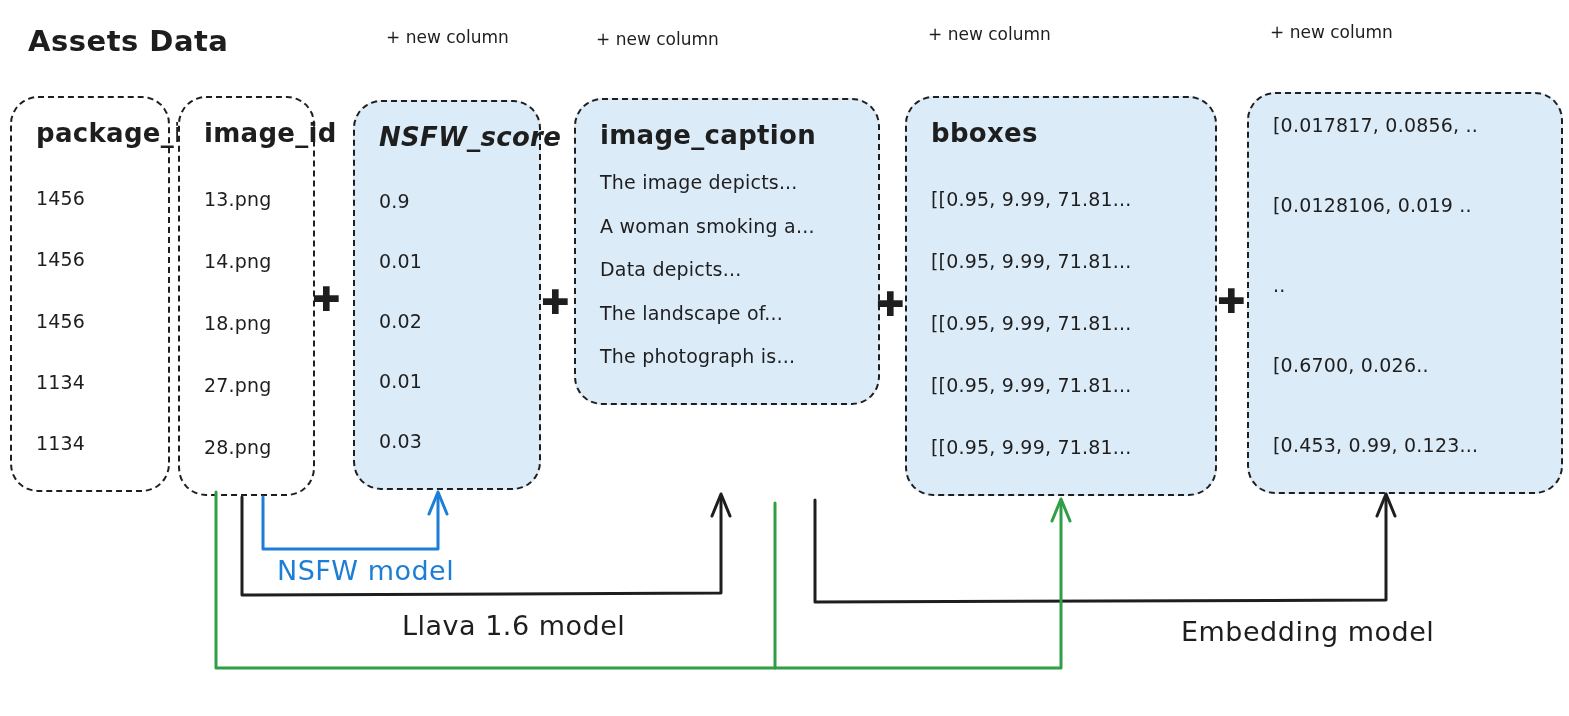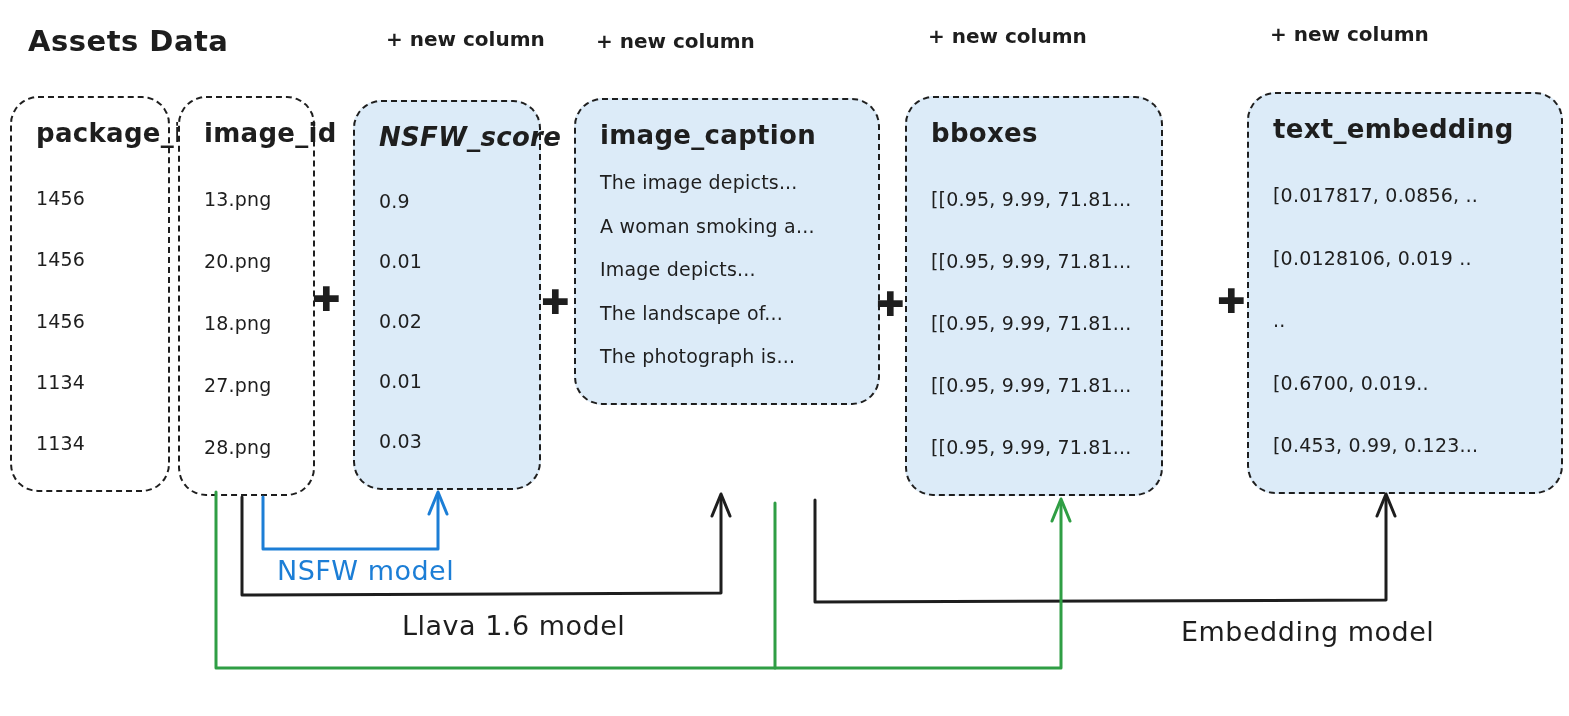--- a/index.html
+++ b/index.html
@@ -23,22 +23,22 @@
     position: absolute;
     left: 28px;
     top: 14px;
     font-size: 29px;
     font-weight: 600;
     letter-spacing: 0.5px;
     white-space: nowrap;
   }
   .new-col {
     position: absolute;
-    font-size: 20px;
-    font-weight: 700;
+    font-size: 17px;
+    font-weight: 400;
     white-space: nowrap;
   }
   .tbox {
     position: absolute;
     border: 2.6px dashed #1e1e1e;
     border-radius: 28px;
     box-sizing: border-box;
     display: flex;
     flex-direction: column;
     justify-content: space-between;
@@ -103,59 +103,58 @@
     <div class="cell">1456</div>
     <div class="cell">1456</div>
     <div class="cell">1456</div>
     <div class="cell">1134</div>
     <div class="cell">1134</div>
   </div>
 
   <div class="tbox fill-white" style="left:178px; top:86px; width:137px; height:400px;">
     <div class="hdr">image_id</div>
     <div class="cell">13.png</div>
-    <div class="cell">20.png</div>
+    <div class="cell">14.png</div>
     <div class="cell">18.png</div>
     <div class="cell">27.png</div>
     <div class="cell">28.png</div>
   </div>
 
   <div class="tbox fill-blue" style="left:353px; top:90px; width:188px; height:390px;">
     <div class="hdr" style="font-style:italic;">NSFW_score</div>
     <div class="cell">0.9</div>
     <div class="cell">0.01</div>
     <div class="cell">0.02</div>
     <div class="cell">0.01</div>
     <div class="cell">0.03</div>
   </div>
 
   <div class="tbox fill-blue" style="left:574px; top:88px; width:306px; height:307px;">
     <div class="hdr">image_caption</div>
     <div class="cell">The image depicts...</div>
     <div class="cell">A woman smoking a...</div>
-    <div class="cell">Image depicts...</div>
+    <div class="cell">Data depicts...</div>
     <div class="cell">The landscape of...</div>
     <div class="cell">The photograph is...</div>
   </div>
 
-  <div class="tbox fill-blue" style="left:905px; top:86px; width:258px; height:400px;">
+  <div class="tbox fill-blue" style="left:905px; top:86px; width:312px; height:400px;">
     <div class="hdr">bboxes</div>
     <div class="cell">[[0.95, 9.99, 71.81...</div>
     <div class="cell">[[0.95, 9.99, 71.81...</div>
     <div class="cell">[[0.95, 9.99, 71.81...</div>
     <div class="cell">[[0.95, 9.99, 71.81...</div>
     <div class="cell">[[0.95, 9.99, 71.81...</div>
   </div>
 
   <div class="tbox fill-blue" style="left:1247px; top:82px; width:316px; height:402px;">
-    <div class="hdr">text_embedding</div>
     <div class="cell">[0.017817, 0.0856, ..</div>
     <div class="cell">[0.0128106, 0.019 ..</div>
     <div class="cell">..</div>
-    <div class="cell">[0.6700, 0.019..</div>
+    <div class="cell">[0.6700, 0.026..</div>
     <div class="cell">[0.453, 0.99, 0.123...</div>
   </div>
 
   <div class="plus" style="left:312px;  top:272px;">✚</div>
   <div class="plus" style="left:541px;  top:275px;">✚</div>
   <div class="plus" style="left:876px;  top:277px;">✚</div>
   <div class="plus" style="left:1217px; top:274px;">✚</div>
 
   <svg class="arrow-layer" viewBox="0 0 1569 716" fill="none" stroke-linecap="round" stroke-linejoin="round">
 

